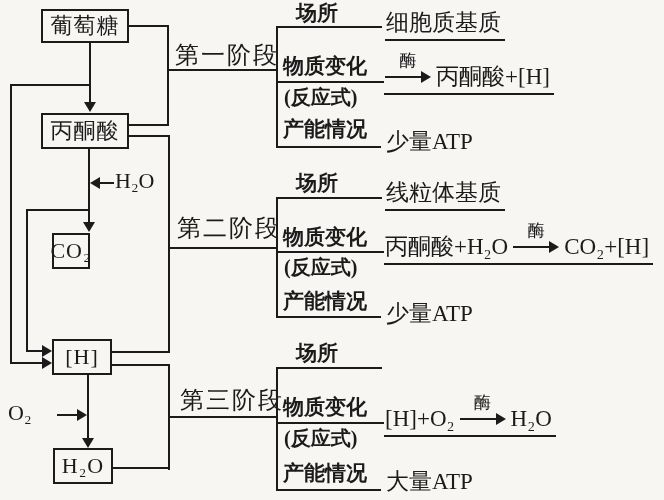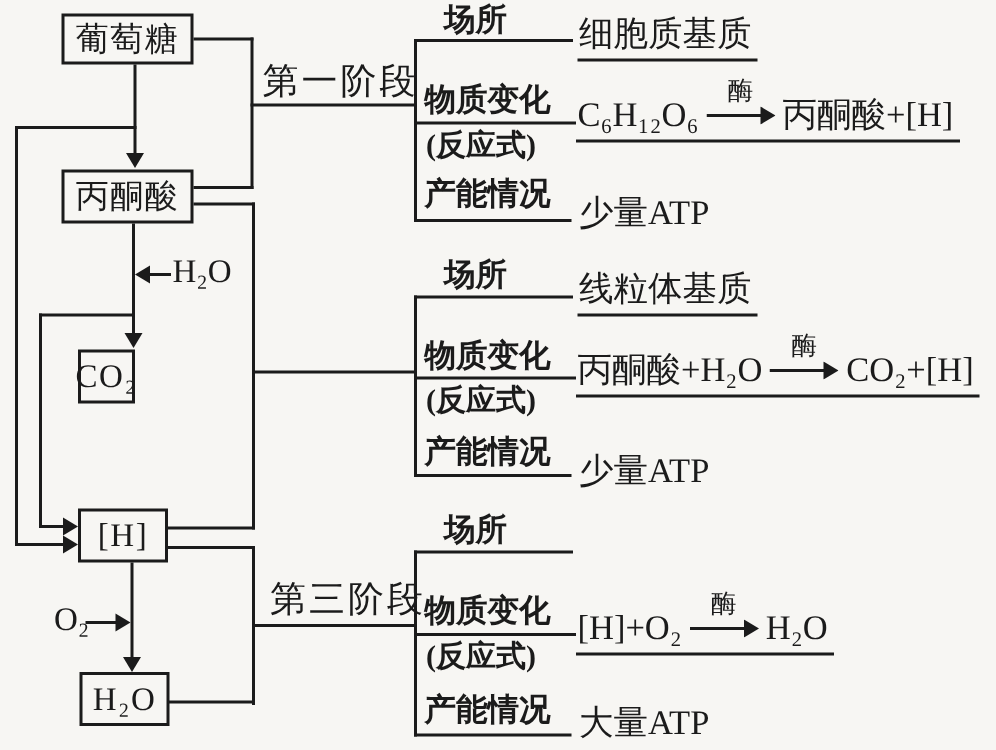--- a/index.html
+++ b/index.html
@@ -39,21 +39,21 @@
 
 <div id="stage-canvas">
 
   <div class="node" style="left:41px;top:113px;width:88px;height:36px">丙酮酸</div>
   <div class="node" style="left:41px;top:9px;width:88px;height:34px">葡萄糖</div>
   <div class="node" style="left:52px;top:233px;width:38px;height:36px">CO₂</div>
   <div class="node" style="left:52px;top:339px;width:60px;height:36px">[H]</div>
   <div class="node" style="left:53px;top:448px;width:60px;height:36px">H₂O</div>
 
   <span class="float-lbl" style="left:115px;top:170px">H₂O</span>
-  <span class="float-lbl" style="left:36px;top:402px">O₂</span>
+  <span class="float-lbl" style="left:8px;top:402px">O₂</span>
 
   <i class="ln" style="left:89px;top:43px;width:2px;height:60px"></i>
   <i class="ah ah-down" style="left:84px;top:102px"></i>
 
   <i class="ln" style="left:10px;top:84px;width:81px;height:2px"></i>
   <i class="ln" style="left:10px;top:84px;width:2px;height:280px"></i>
   <i class="ln" style="left:10px;top:362px;width:34px;height:2px"></i>
   <i class="ah ah-right" style="left:42px;top:357px"></i>
 
   <i class="ln" style="left:88px;top:149px;width:2px;height:74px"></i>
@@ -82,36 +82,36 @@
   <i class="ln" style="left:276px;top:26px;width:2px;height:122px"></i>
   <i class="ln" style="left:276px;top:26px;width:106px;height:2px"></i>
   <i class="ln" style="left:276px;top:81px;width:108px;height:2px"></i>
   <i class="ln" style="left:276px;top:146px;width:105px;height:2px"></i>
   <span class="lbl" style="left:296px;top:2px">场所</span>
   <span class="lbl" style="left:283px;top:55px">物质变化</span>
   <span class="lbl sm" style="left:284px;top:86px">(反应式)</span>
   <span class="lbl" style="left:283px;top:118px">产能情况</span>
   <span class="val u" style="left:385px;top:10px">细胞质基质</span>
   <div class="rxn" style="left:384px;top:52px">
-    <span class="formula">C₆H₁₂O₆</span>
     <span class="enz-arrow">
       <span class="enzyme">酶</span>
       <svg width="46" height="12" viewBox="0 0 46 12">
         <line x1="0" y1="6" x2="37" y2="6" stroke="#1b1b1b" stroke-width="2"></line>
         <polygon points="36,0 46,6 36,12" fill="#1b1b1b"></polygon>
       </svg>
     </span>
     <span class="formula">丙酮酸+[H]</span>
   </div>
   <span class="val" style="left:386px;top:129px">少量ATP</span>
 
   <i class="ln" style="left:129px;top:135px;width:41px;height:2px"></i>
   <i class="ln" style="left:168px;top:135px;width:2px;height:218px"></i>
   <i class="ln" style="left:112px;top:351px;width:58px;height:2px"></i>
   <i class="ln" style="left:168px;top:247px;width:110px;height:2px"></i>
+  <span class="stage-name" style="left:177px;top:215px">第二阶段</span>
 
   <i class="ln" style="left:276px;top:197px;width:2px;height:121px"></i>
   <i class="ln" style="left:276px;top:197px;width:106px;height:2px"></i>
   <i class="ln" style="left:276px;top:251px;width:108px;height:2px"></i>
   <i class="ln" style="left:276px;top:316px;width:105px;height:2px"></i>
   <span class="lbl" style="left:296px;top:172px">场所</span>
   <span class="lbl" style="left:283px;top:226px">物质变化</span>
   <span class="lbl sm" style="left:284px;top:256px">(反应式)</span>
   <span class="lbl" style="left:283px;top:290px">产能情况</span>
   <span class="val u" style="left:385px;top:180px">线粒体基质</span>

